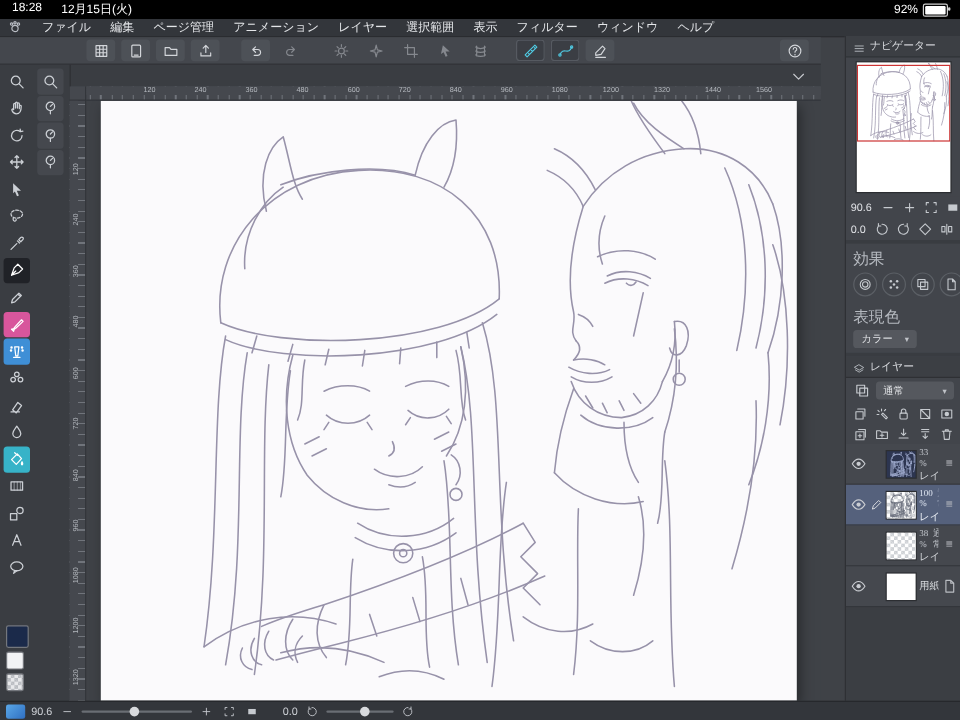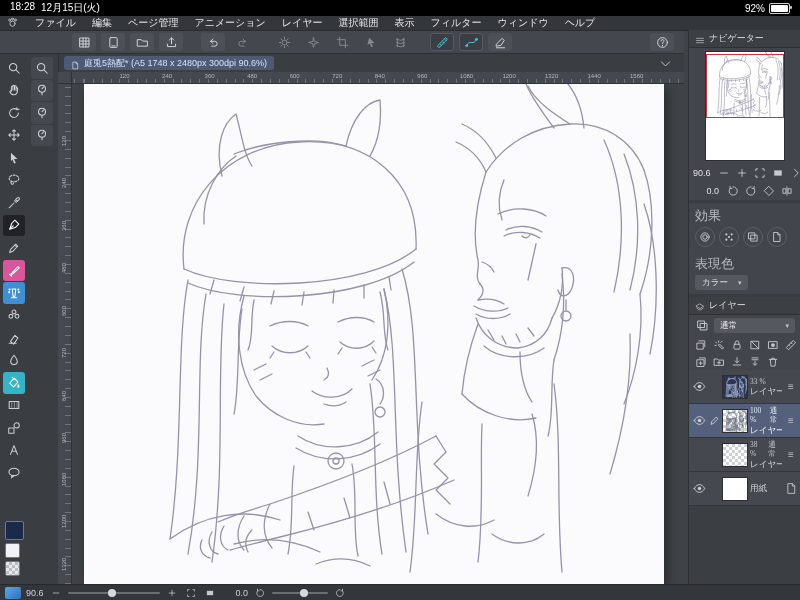--- a/index.html
+++ b/index.html
@@ -1,20 +1,20 @@
 <!DOCTYPE html>
 <html><head>
 <meta charset="utf-8">
 <style>
   html,body{margin:0;padding:0;}
   body{width:800px;height:600px;overflow:hidden;font-family:"Liberation Sans","DejaVu Sans",sans-serif;background:#3f4247;}
   .app{position:relative;width:800px;height:600px;overflow:hidden;background:#3f4247;color:#dfe1e4;}
   
   .status-bar{position:absolute;left:0;top:0;width:800px;height:16px;background:#000;color:#fff;display:flex;align-items:center;font-size:10px;padding:0 10px;box-sizing:border-box;}
-  .status-left{display:flex;gap:6px;}
+  .status-left{display:flex;gap:16px;}
   .status-right{margin-left:auto;display:flex;align-items:center;gap:4px;justify-content:center;}
   .battery{width:19px;height:9px;border:1px solid #cfcfcf;border-radius:2px;position:relative;}
   .battery::after{content:"";position:absolute;right:-3px;top:2px;width:2px;height:3px;background:#cfcfcf;border-radius:1px;}
   .battery-fill{position:absolute;left:1px;top:1px;bottom:1px;width:88%;background:#fff;border-radius:1px;}
   
   .menu-bar{position:absolute;left:0;top:16px;width:800px;height:15px;background:#33363b;display:flex;align-items:flex-start;gap:0;font-size:10px;color:#e4e6e9;padding-left:6px;box-sizing:border-box;border-bottom:1px solid #2a2c30;}
   .logo{width:13px;height:13px;color:#b9bdc4;margin-right:8px;display:flex;align-items:center;justify-content:center;}
   .menu-item{padding:0 8px;cursor:default;}
   
   .toolbar{position:absolute;left:0;top:31px;width:684px;height:23px;background:#44474d;display:flex;align-items:center;gap:5px;padding-left:72px;box-sizing:border-box;border-bottom:1px solid #2e3034;}
@@ -47,21 +47,21 @@
   
   .ruler-corner{position:absolute;left:58px;top:72px;width:14px;height:12px;background:#45484e;border-right:1px solid #303237;border-bottom:1px solid #303237;box-sizing:border-box;}
   .ruler-top{position:absolute;left:72px;top:72px;width:612px;height:12px;background-color:#45484e;background-image:linear-gradient(#45484e 0 7px,rgba(0,0,0,0) 7px),repeating-linear-gradient(90deg,#70747b 0 1px,transparent 1px 8.86px);background-position:0 0,12px 0;border-bottom:1px solid #303237;box-sizing:border-box;overflow:hidden;}
   .ruler-left{position:absolute;left:58px;top:84px;width:14px;bottom:16px;background-color:#45484e;background-image:linear-gradient(90deg,#45484e 0 7px,rgba(0,0,0,0) 7px),repeating-linear-gradient(0deg,#70747b 0 1px,transparent 1px 8.86px);background-position:0 0,0 0;border-right:1px solid #303237;box-sizing:border-box;overflow:hidden;}
   .ruler-num{position:absolute;top:1px;font-size:6px;color:#b4b8be;letter-spacing:0;}
   .ruler-num.vert{left:1px;transform:rotate(-90deg);transform-origin:7px 5px;}
   
   .canvas-wrap{position:absolute;left:72px;top:84px;width:612px;height:500px;background:#3f4247;overflow:hidden;}
   .canvas{position:absolute;left:12px;top:0;width:580px;height:500px;background:#fbfafc;box-shadow:3px 4px 10px rgba(0,0,0,.4);}
   
-  .right-panel{position:absolute;right:0;top:30px;width:112px;bottom:16px;background:#42454b;border-left:1px solid #2e3034;display:flex;flex-direction:column;box-sizing:border-box;font-size:9px;}
+  .right-panel{position:absolute;right:0;top:30px;width:96px;bottom:16px;background:#42454b;border-left:1px solid #2e3034;display:flex;flex-direction:column;box-sizing:border-box;font-size:9px;}
   .panel-header{height:17px;flex:0 0 17px;background:#3c3f44;border-bottom:1px solid #2e3034;display:flex;align-items:center;gap:4px;padding:0 6px;color:#d9dbdf;}
   .panel-header [data-icon]{width:10px;height:10px;display:flex;color:#b9bdc3;}
   .nav-thumb-area{flex:0 0 116px;display:flex;justify-content:center;align-items:center;background:#42454b;}
   .nav-thumb{width:78px;height:108px;background:#fff;position:relative;box-shadow:0 0 0 1px #2b2d31;overflow:hidden;}
   .nav-view-rect{position:absolute;left:0;top:2px;width:78px;height:64px;border:1.5px solid #cc3333;box-sizing:border-box;}
   .nav-row{flex:0 0 18px;display:flex;align-items:center;gap:2px;padding:0 4px;color:#e0e2e6;}
   .nav-val{width:26px;text-align:right;margin-right:3px;font-size:9px;}
   .nav-btn{width:17px;height:15px;color:#c6cacf;display:flex;align-items:center;justify-content:center;flex:0 0 auto;}
   .nav-btn.round{width:18px;height:18px;border:1px solid #5c6066;border-radius:50%;}
   .sect-gap{flex:0 0 3px;background:#393c41;}
@@ -317,28 +317,20 @@
         <div class="tb-btn push" data-icon="help">
           <svg viewBox="0 0 16 16" fill="none" stroke="currentColor" stroke-width="1.2" stroke-linecap="round" stroke-linejoin="round">
             <circle cx="8" cy="8" r="6"></circle>
             <path d="M6.2,6.2a1.8,1.8 0 1 1 2.6,1.6c-.6.3-.8.7-.8,1.4 M8,11.3v.7"></path>
           </svg>
         </div>
       </span>
   </div>
 
   <div class="tab-bar">
-    <div class="doc-tab">
-      <span data-icon="pagecorner">
-          <svg viewBox="0 0 16 16" fill="none" stroke="currentColor" stroke-width="1.2" stroke-linecap="round" stroke-linejoin="round">
-            <path d="M4,2h5l3,3v9H4z M9,2v3h3"></path>
-          </svg>
-        </span>
-      <span>庭兎5熱配* (A5 1748 x 2480px 300dpi 90.6%)</span>
-    </div>
     <div class="tab-overflow" data-icon="chevdown">
         <svg viewBox="0 0 16 16" fill="none" stroke="currentColor" stroke-width="1.2" stroke-linecap="round" stroke-linejoin="round">
           <path d="M3,6l5,5 5-5"></path>
         </svg>
       </div>
   </div>
 
   <div class="tools-panel">
     <div class="tool-col c1">
         <div class="tool-btn" data-icon="magnifier">

